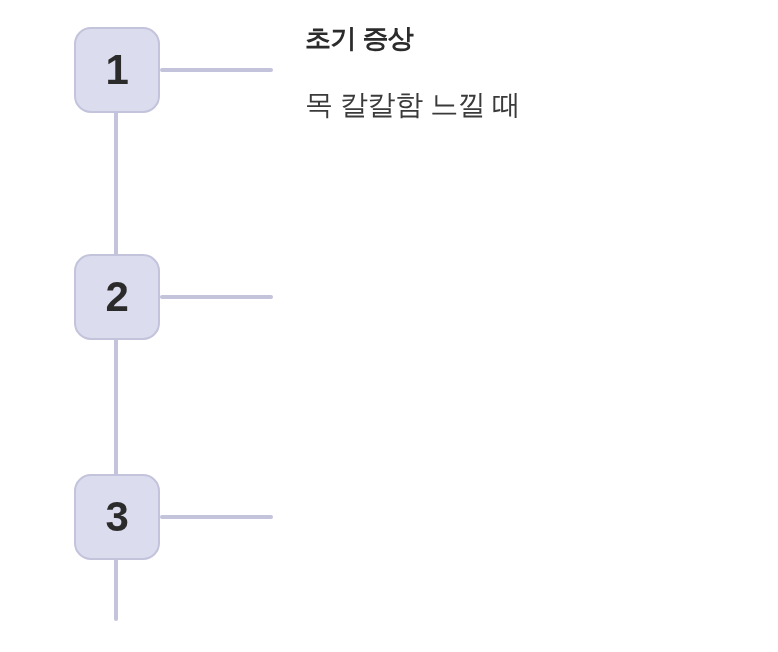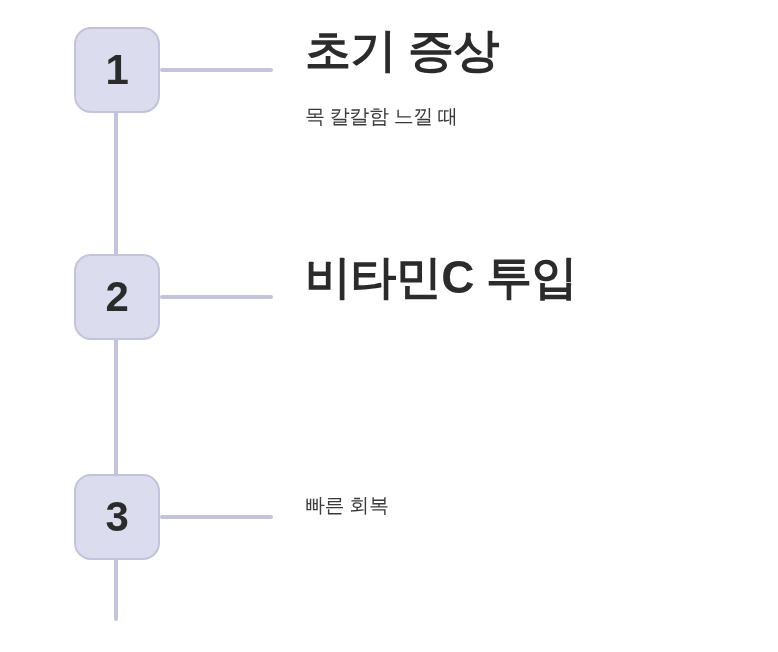--- a/index.html
+++ b/index.html
@@ -73,30 +73,30 @@
     border-radius: 2px;
   }
 
   .text-block {
     position: absolute;
     left: 305px;
     top: -48px;
     width: 460px;
   }
   .step-title {
-    font-size: 46px;
+    font-size: 26px;
     font-weight: bold;
     color: #2b2b2b;
     line-height: 1.25;
     letter-spacing: -0.6px;
     white-space: nowrap;
   }
   .step-subtitle {
-    margin-top: 23px;
-    font-size: 20px;
+    margin-top: 32px;
+    font-size: 28px;
     font-weight: normal;
     color: #3a3a3a;
     line-height: 1.3;
     letter-spacing: -0.4px;
     white-space: nowrap;
   }
 </style>
 </head>
 <body>
 
@@ -114,27 +114,25 @@
       <div class="step-subtitle">목 칼칼함 느낄 때</div>
     </div>
   </div>
 
   <div class="step step-2">
     <div class="badge">
       <span class="badge-num">2</span>
     </div>
     <div class="connector"></div>
     <div class="text-block">
-      <div class="step-title">비타민C 투입</div>
     </div>
   </div>
 
   <div class="step step-3">
     <div class="badge">
       <span class="badge-num">3</span>
     </div>
     <div class="connector"></div>
     <div class="text-block">
-      <div class="step-subtitle">빠른 회복</div>
     </div>
   </div>
 
 </div>
 
 </body></html>

